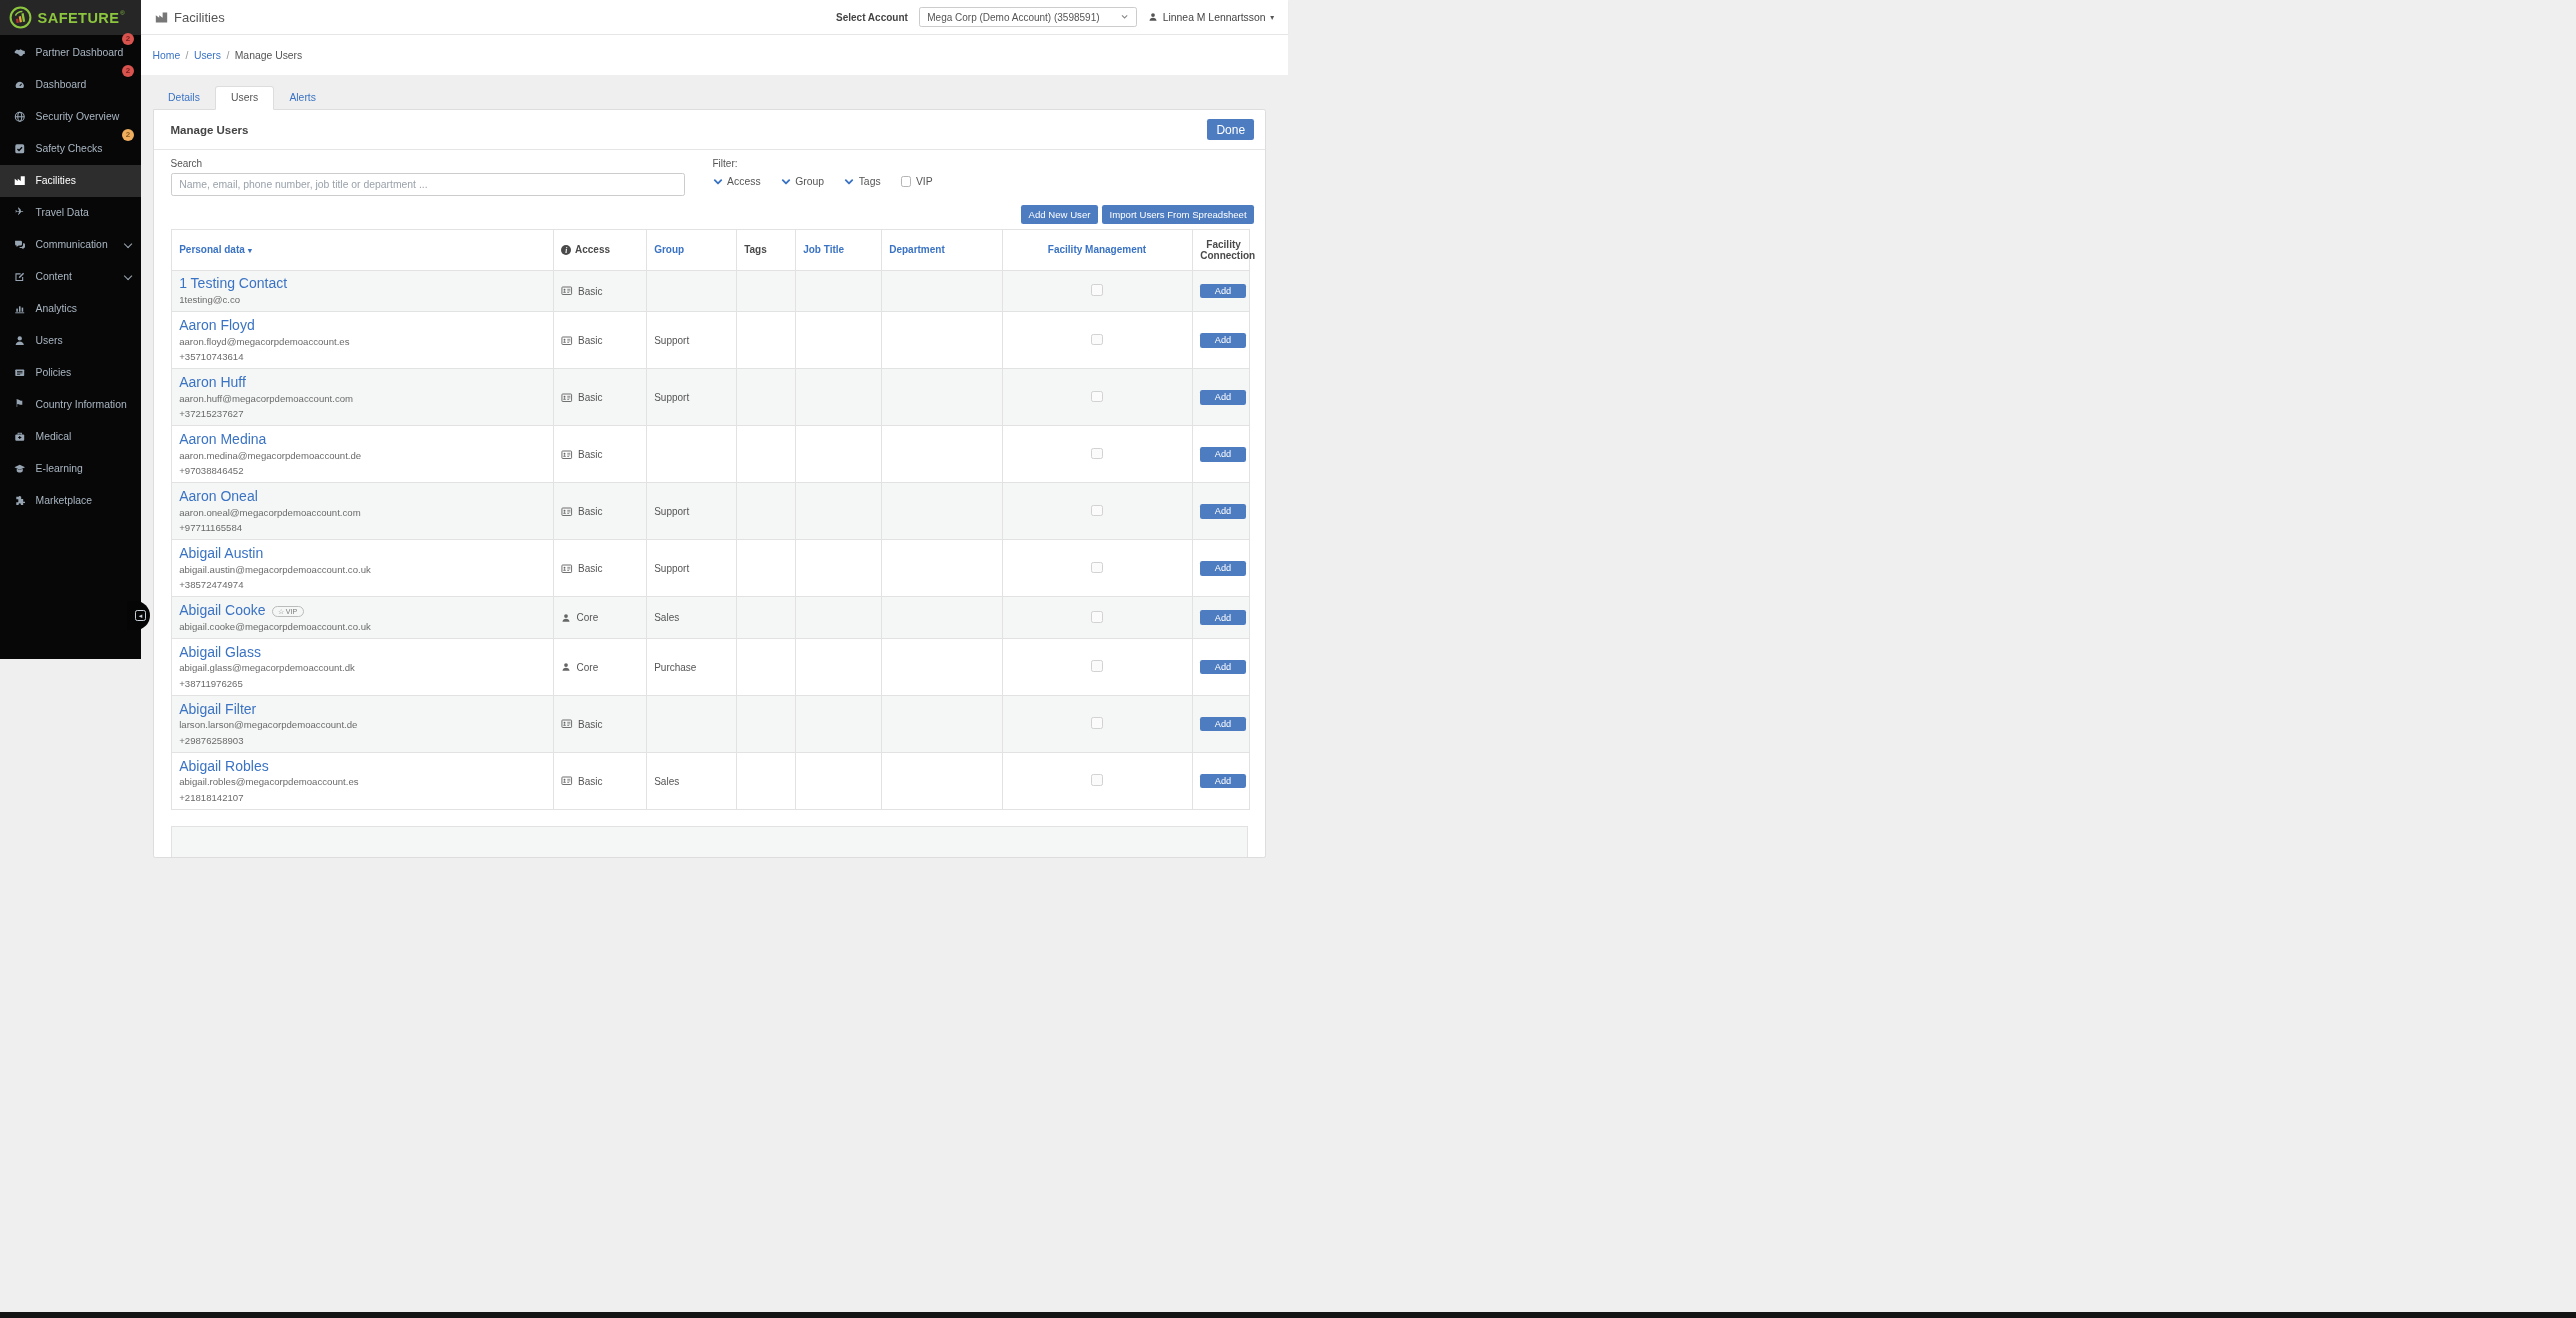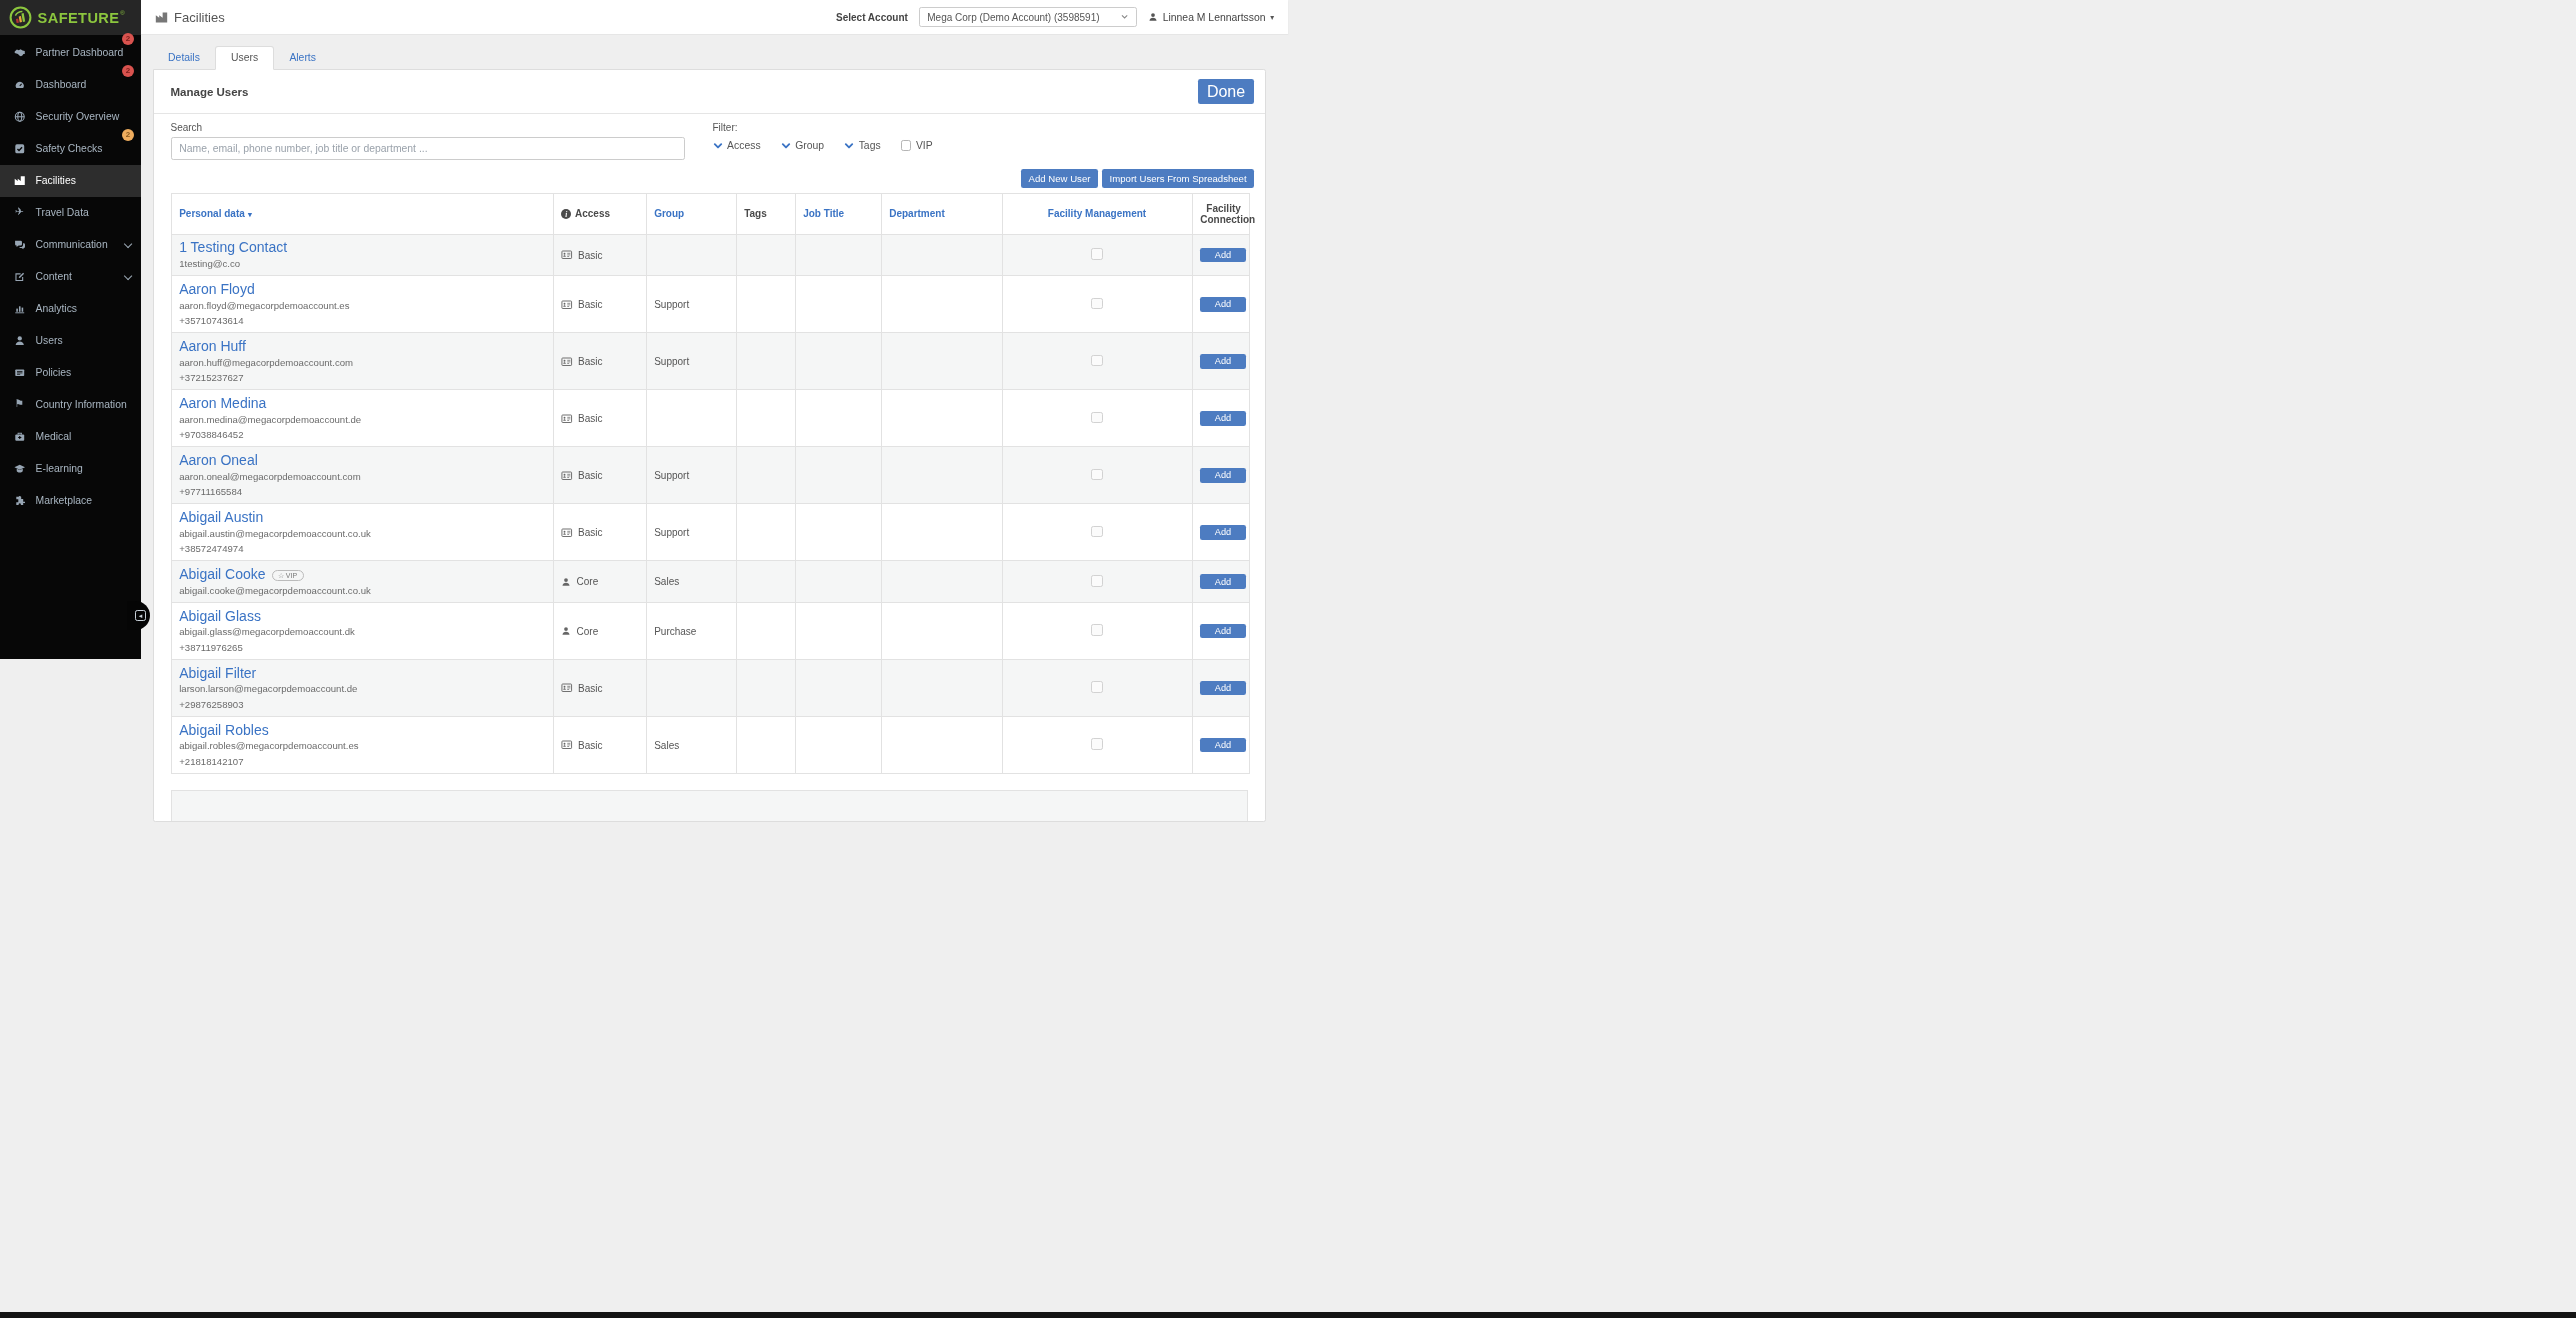--- a/index.html
+++ b/index.html
@@ -55,21 +55,21 @@
   .tab{padding:5.4px 14.6px;font-size:10.4px;color:#3a73c4;cursor:pointer;border:0.8px solid transparent;}
   .tab.active{background:#fff;color:#555;border-color:#ddd #ddd transparent #ddd;
     border-radius:3.1px 3.1px 0 0;margin-bottom:-0.8px;}
 
   .card{background:#fff;border:0.8px solid #ddd;border-radius:0 2.3px 2.3px 2.3px;min-height:583px;}
   .card-head{display:flex;align-items:center;justify-content:space-between;
     padding:8.4px 10.7px 8.4px 17px;border-bottom:0.8px solid #e5e5e5;}
   .card-title{font-size:11.5px;font-weight:bold;color:#444;}
   .btn{background:#4d7cc1;color:#fff;border:none;border-radius:2.3px;cursor:pointer;
     font-family:"Liberation Sans",sans-serif;}
-  .btn-done{font-size:16px;padding:3.8px 9.2px;}
+  .btn-done{font-size:12px;padding:3.8px 9.2px;}
   .card-body{padding:7.7px 10.7px 0 17px;}
   .search-row{display:flex;align-items:flex-start;}
   .field-label{font-size:10px;color:#555;margin-bottom:4.6px;}
   .search-input{width:514px;height:23px;border:0.8px solid #ccc;border-radius:2.3px;padding:0 7.7px;
     font-size:10.4px;color:#555;font-family:"Liberation Sans",sans-serif;}
   .search-input::placeholder{color:#9aa2ab;}
   .filter-block{margin-left:28px;}
   .filter-items{display:flex;align-items:center;gap:20px;margin-top:7.7px;}
   .filter-item{display:flex;align-items:center;gap:4.6px;font-size:10.4px;color:#555;cursor:pointer;}
   .fchev{display:inline-flex;color:#3a73c4;}
@@ -294,20 +294,23 @@
               <circle cx="8" cy="4.8" r="3"></circle>
               <path d="M2.3 14c.4-3.4 2.6-5 5.7-5s5.3 1.6 5.7 5z"></path>
             </svg>
         </span>
         <span>Linnea M Lennartsson</span>
         <span class="caret">▾</span>
       </div>
     </div>
   </div>
 
+  <div class="crumbbar">
+    <div class="crumb" id="crumb"><a>Home</a><span class="sep">/</span><a>Users</a><span class="sep">/</span><span class="cur">Manage Users</span></div>
+  </div>
 
   <div class="workarea">
     <div class="tabs" id="tabs">
         <div class="tab">Details</div>
         <div class="tab active">Users</div>
         <div class="tab">Alerts</div>
       </div>
 
     <div class="card">
       <div class="card-head">

